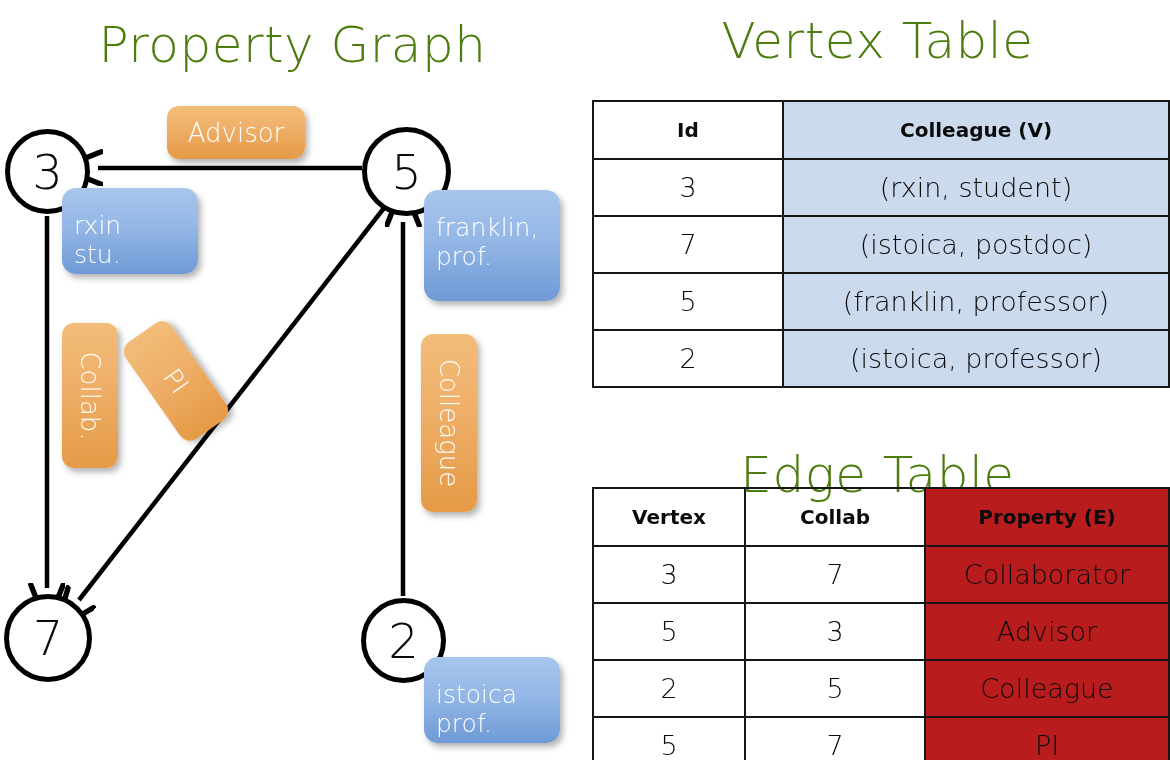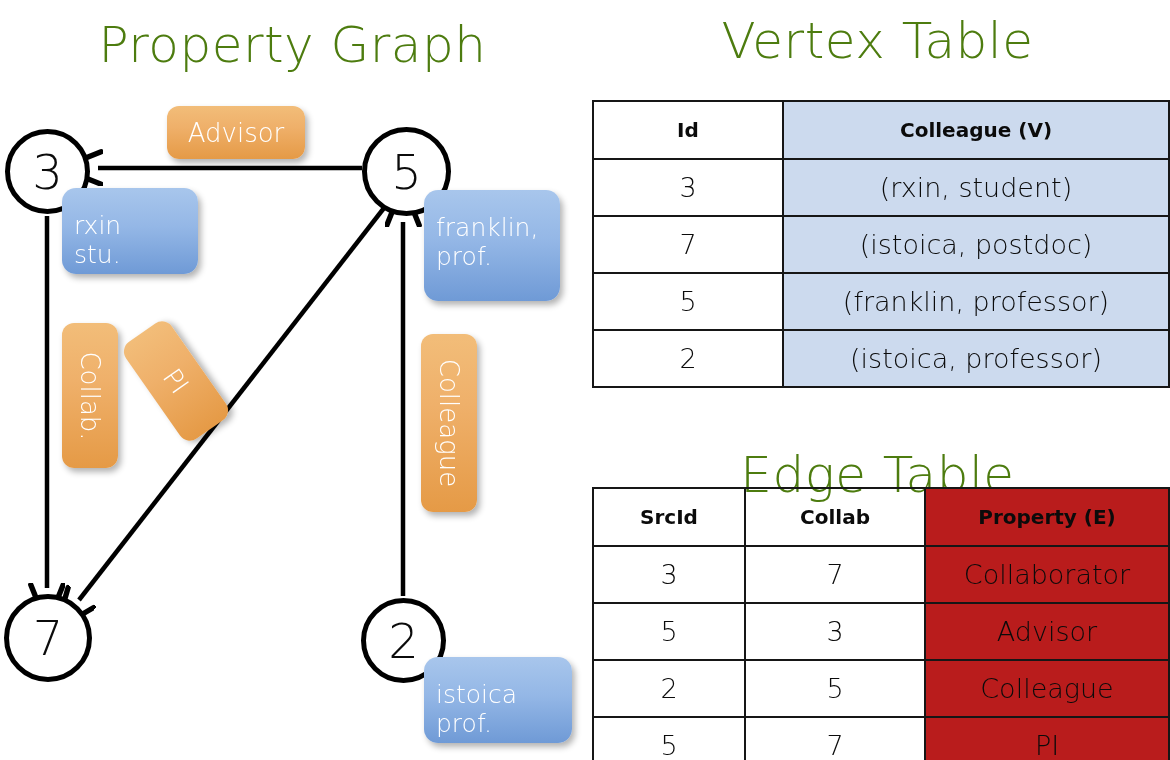--- a/index.html
+++ b/index.html
@@ -181,21 +181,21 @@
   </div>
 
   <div class="prop-box" style="left:62px; top:188px; width:136px; height:86px;">
     <span class="ln">rxin</span>
     <span class="ln">stu.</span>
   </div>
   <div class="prop-box" style="left:424px; top:190px; width:136px; height:111px;">
     <span class="ln">franklin,</span>
     <span class="ln">prof.</span>
   </div>
-  <div class="prop-box" style="left:424px; top:657px; width:148px; height:86px;">
+  <div class="prop-box" style="left:424px; top:657px; width:136px; height:86px;">
     <span class="ln">istoica</span>
     <span class="ln">prof.</span>
   </div>
 
   <div class="edge-label" style="left:167px; top:106px; width:138px; height:53px;">
     <span>Advisor</span>
   </div>
 
   <div class="edge-label vertical" style="left:62px; top:323px; width:56px; height:145px;">
     <span>Collab.</span>
@@ -242,21 +242,21 @@
 </table>
 
 <table class="tbl" id="edge-table">
   <colgroup>
       <col class="col-src">
       <col class="col-dst">
       <col class="col-prop">
     </colgroup>
   <thead>
     <tr>
-      <th>SrcId</th>
+      <th>Vertex</th>
       <th>Collab</th>
       <th class="cell-orange">Property (E)</th>
     </tr>
   </thead>
   <tbody>
     <tr>
       <td>3</td>
       <td>7</td>
       <td class="cell-orange">Collaborator</td>
     </tr>

